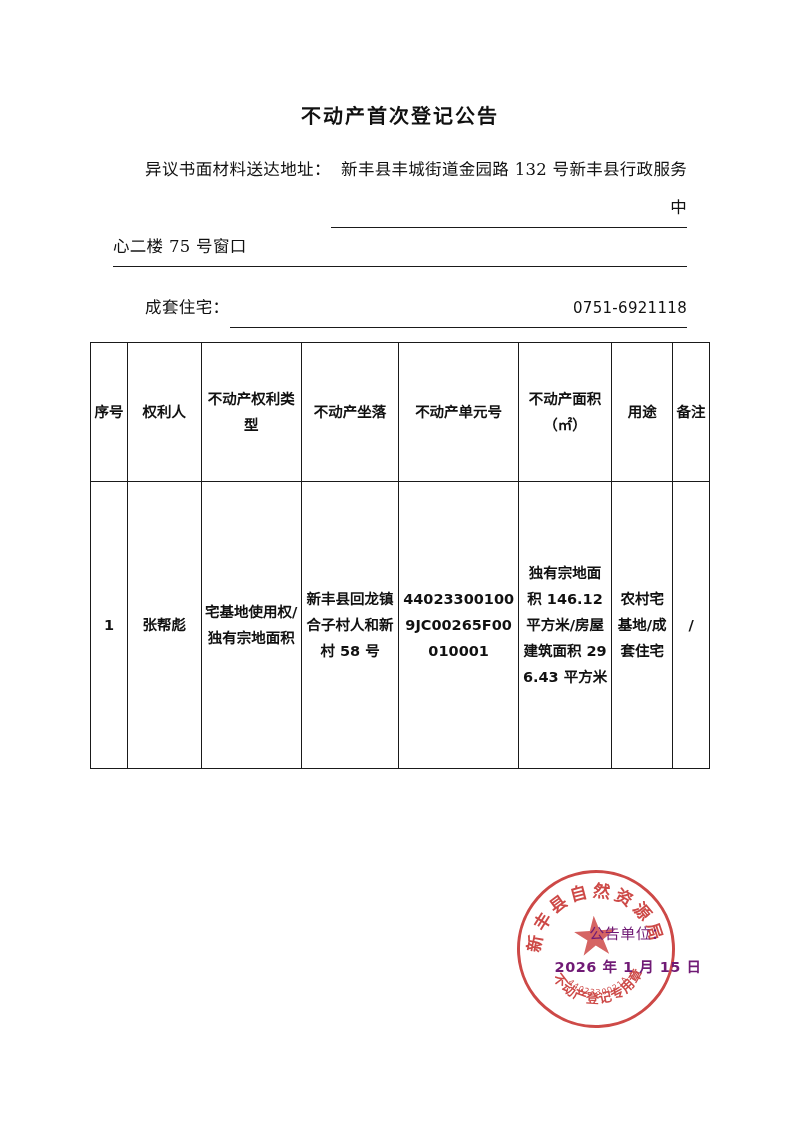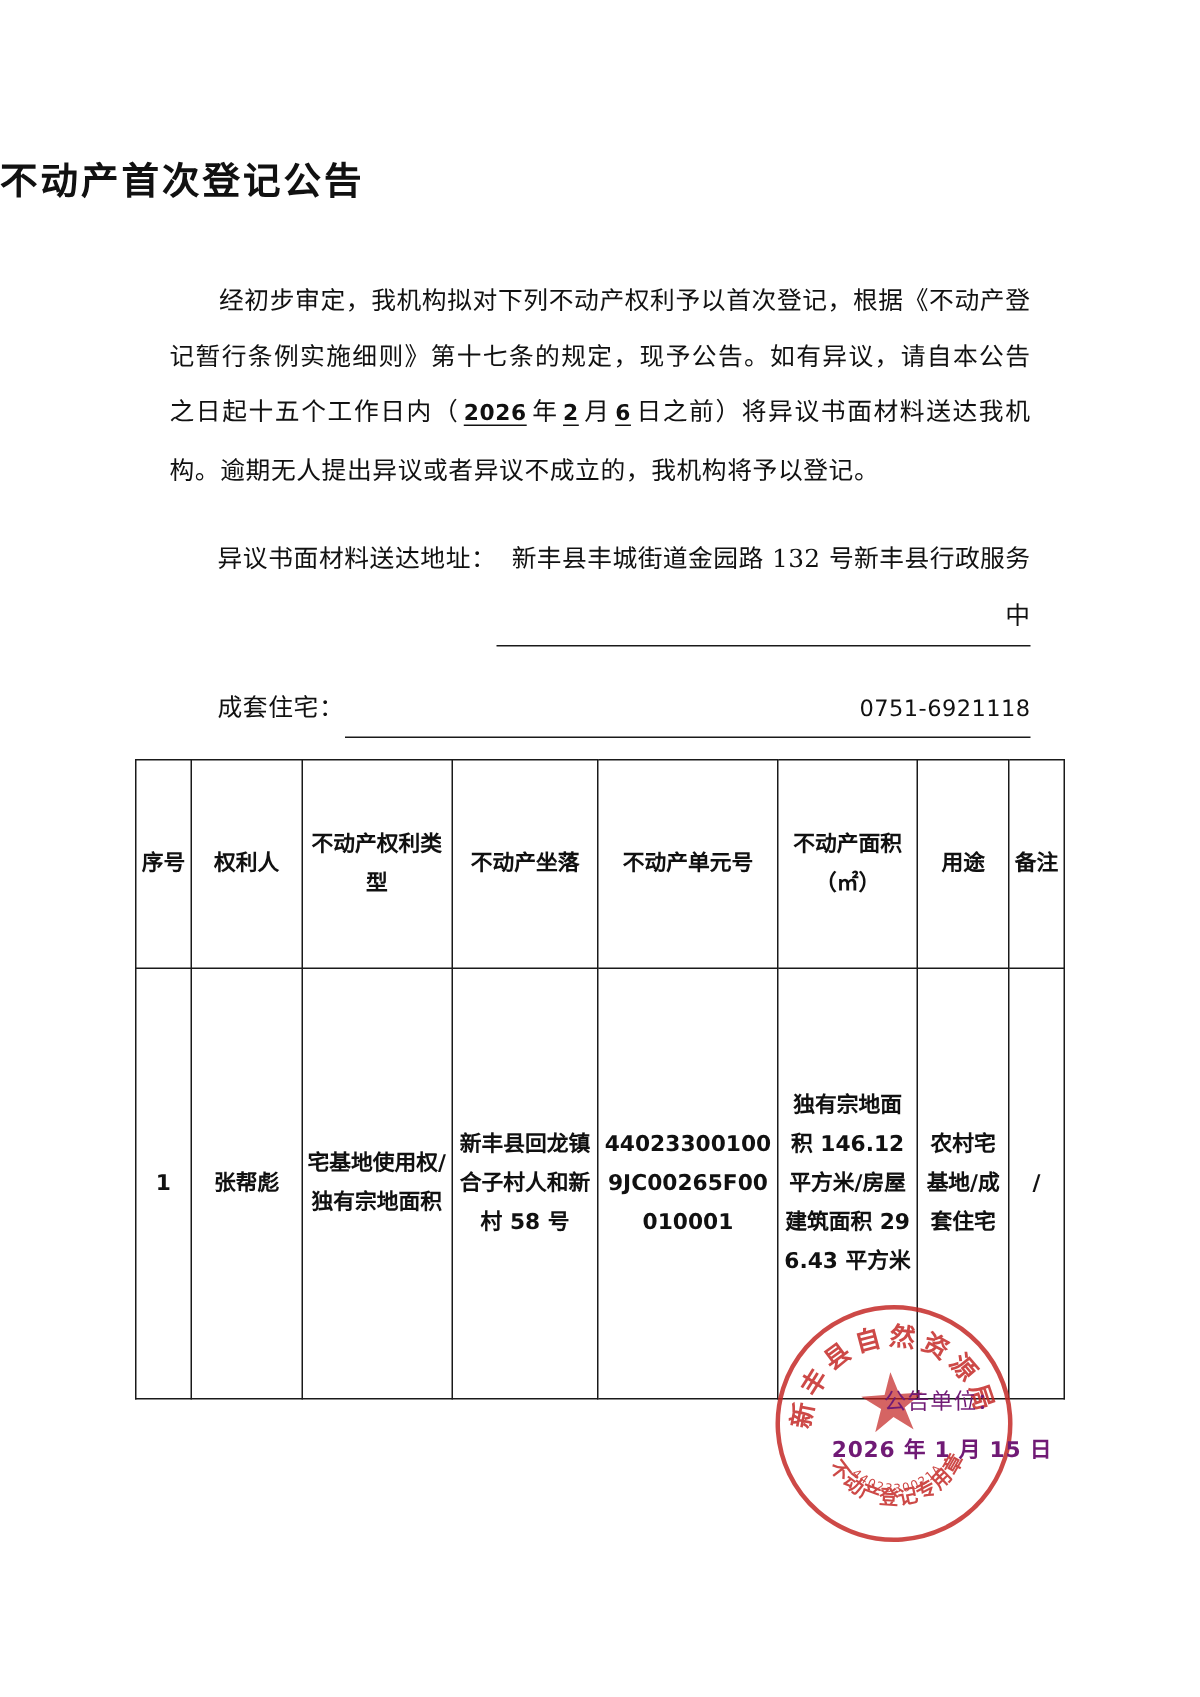--- a/index.html
+++ b/index.html
@@ -20,22 +20,22 @@
   .page {
     position: relative;
     width: 800px;
     height: 1131px;
     box-sizing: border-box;
     padding: 0;
   }
 
   
   .doc-title {
-    text-align: left;
-    font-size: 25px;
+    text-align: center;
+    font-size: 20px;
     font-weight: bold;
     letter-spacing: 2px;
     margin: 0;
     padding-top: 100px;
     font-family: "DejaVu Serif", "Liberation Serif", serif;
   }
 
   
   .body-block {
     margin: 0 auto;
@@ -219,30 +219,28 @@
     letter-spacing: 1.2px;
   }
 </style>
 </head>
 <body>
 
 <div class="page">
 
   <h1 class="doc-title">不动产首次登记公告</h1>
 
-  <div class="body-block">
-    <p class="para"><span>经初步审定，我机构拟对下列不动产权利予以首次登记，根据《不动产登记暂行条例实施细则》第十七条的规定，现予公告。如有异议，请自本公告之日起十五个工作日内（</span><span class="fill">2026</span><span>年</span><span class="fill">2</span><span>月</span><span class="fill">6</span><span>日之前）</span><span>将异议书面材料送达我机构。逾期无人提出异议或者异议不成立的，我机构将予以登记。</span></p>
-  </div>
 
   <div class="addr-wrap">
     <div class="addr-line indent">
       <span class="addr-label">异议书面材料送达地址：</span>
       <span class="addr-value">新丰县丰城街道金园路 132 号新丰县行政服务中</span>
     </div>
   </div>
+  <div class="addr-cont">心二楼 75 号窗口</div>
 
   <div class="addr-wrap">
     <div class="addr-line indent">
       <span class="addr-label">成套住宅：</span>
       <span class="addr-value mono">0751-6921118</span>
     </div>
   </div>
 
   <div class="table-wrap">
     <table class="reg-table">

